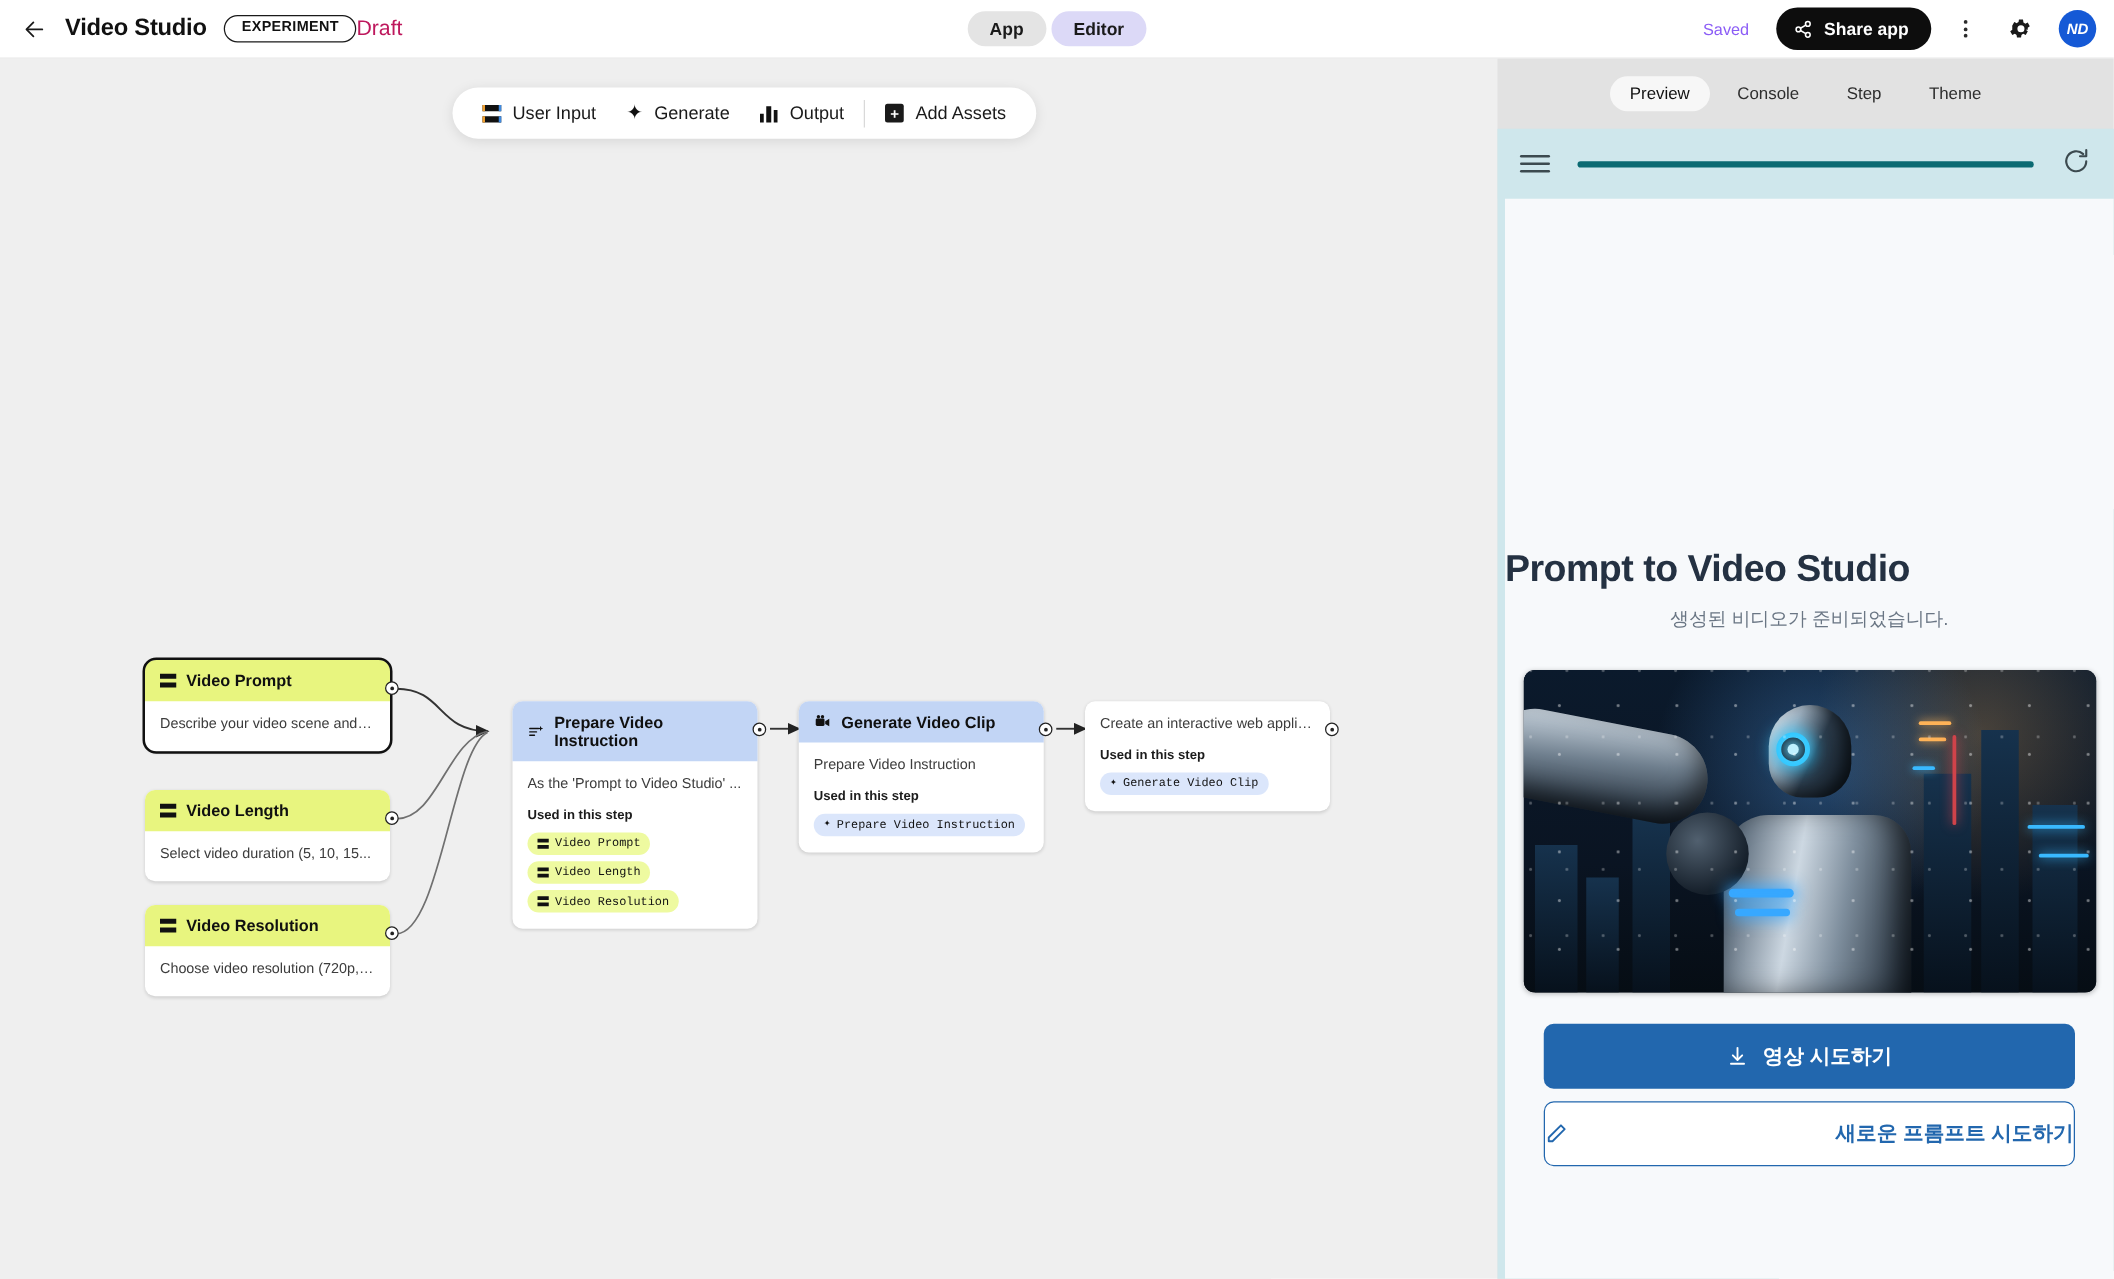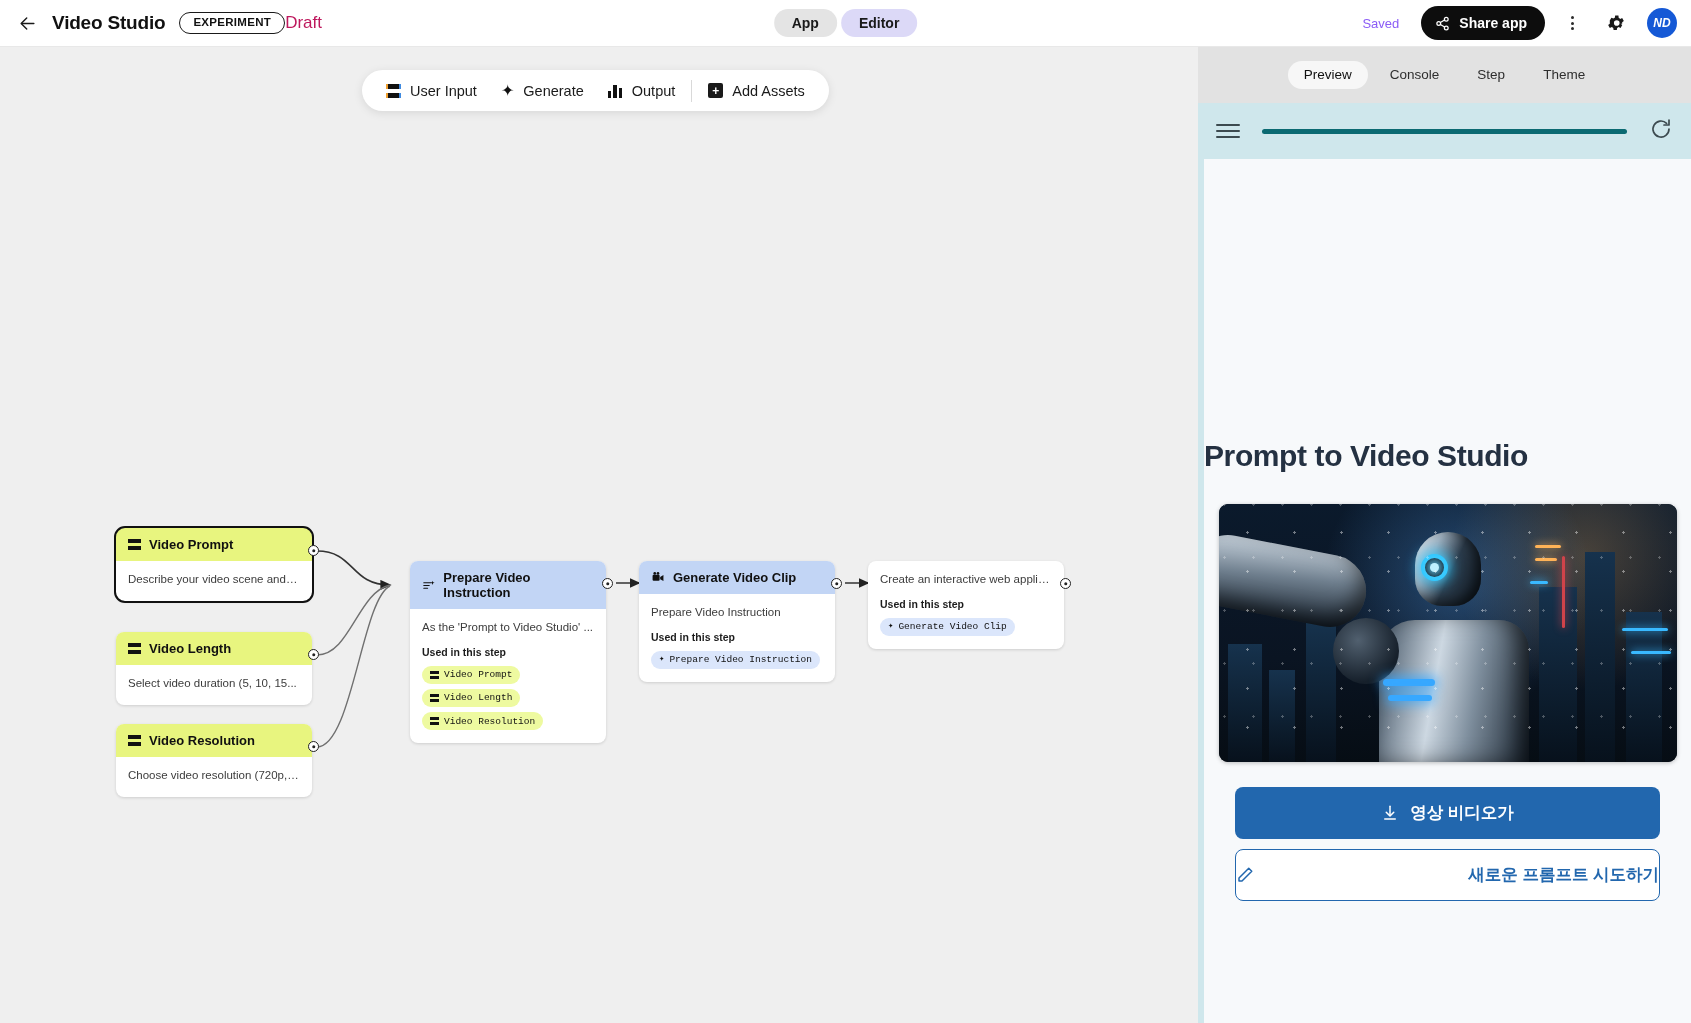--- a/index.html
+++ b/index.html
@@ -475,20 +475,21 @@
       <div class="refresh">
         <svg width="24" height="24" viewBox="0 0 24 24" fill="none" stroke="#3c4a4f" stroke-width="1.7" stroke-linecap="round">
           <path d="M20 12a8 8 0 1 1-2.4-5.7"></path>
           <polyline points="20 3 20 8 15 8" stroke-linejoin="round"></polyline>
         </svg>
       </div>
     </div>
 
     <div class="pv-page">
       <div class="pv-title">Prompt to Video Studio</div>
+      <div class="pv-sub">생성된 비디오가 준비되었습니다.</div>
 
       <div class="pv-media">
         <div class="sky"></div>
         <div class="bldg" style="left:2%;  width:34px; height:118px;"></div>
         <div class="bldg" style="left:11%; width:26px; height:92px;"></div>
         <div class="bldg" style="left:19%; width:30px; height:140px;"></div>
         <div class="bldg" style="left:70%; width:38px; height:175px;"></div>
         <div class="bldg" style="left:80%; width:30px; height:210px;"></div>
         <div class="bldg" style="left:89%; width:36px; height:150px;"></div>
         <div class="neon" style="left:69%; top:16%; width:26px; height:3px; background:#ffb357; box-shadow:0 0 8px #ffb357;"></div>
@@ -507,21 +508,21 @@
         <div class="chestlight2"></div>
         <div class="snow"></div>
       </div>
 
       <div class="pv-btn primary">
         <svg width="18" height="18" viewBox="0 0 24 24" fill="none" stroke="#fff" stroke-width="2" stroke-linecap="round" stroke-linejoin="round">
           <path d="M12 3v12"></path>
             <polyline points="7 11 12 16 17 11"></polyline>
           <line x1="5" y1="20" x2="19" y2="20"></line>
         </svg>
-        <span>영상 비디오가</span>
+        <span>영상 시도하기</span>
       </div>
 
       <div class="pv-btn secondary">
         <svg width="18" height="18" viewBox="0 0 24 24" fill="none" stroke="#2267ae" stroke-width="2" stroke-linecap="round" stroke-linejoin="round">
           <path d="M17 3l4 4L8 20H4v-4L17 3z"></path>
         </svg>
         <span>새로운 프롬프트 시도하기</span>
       </div>
     </div>
   </div>

